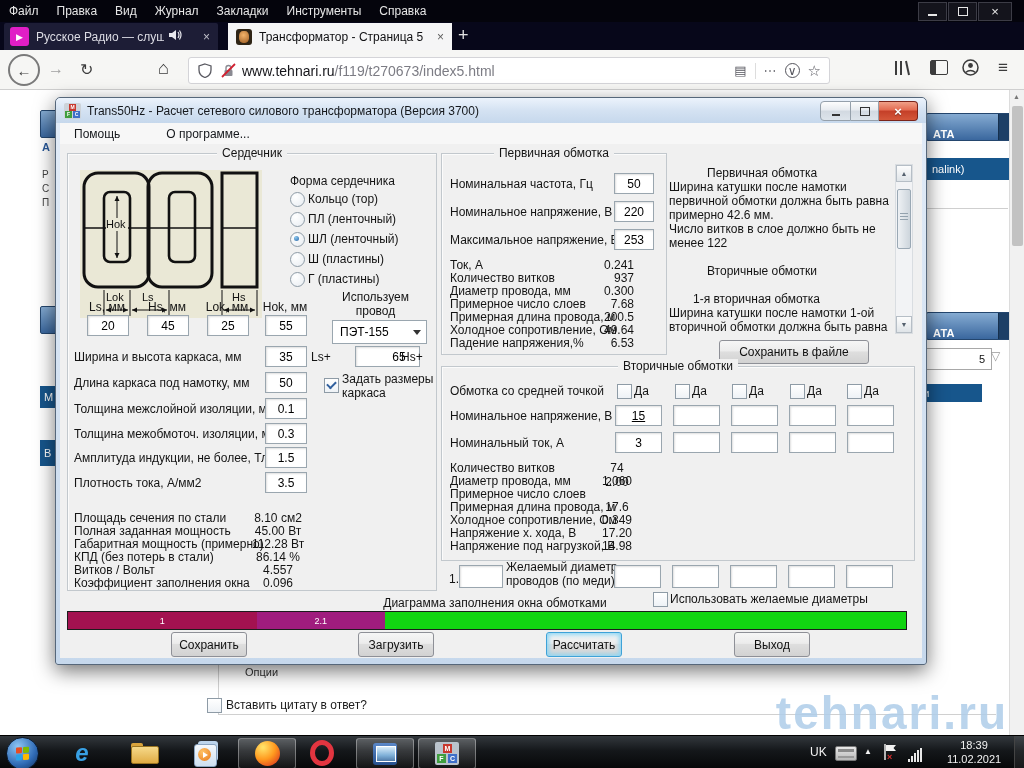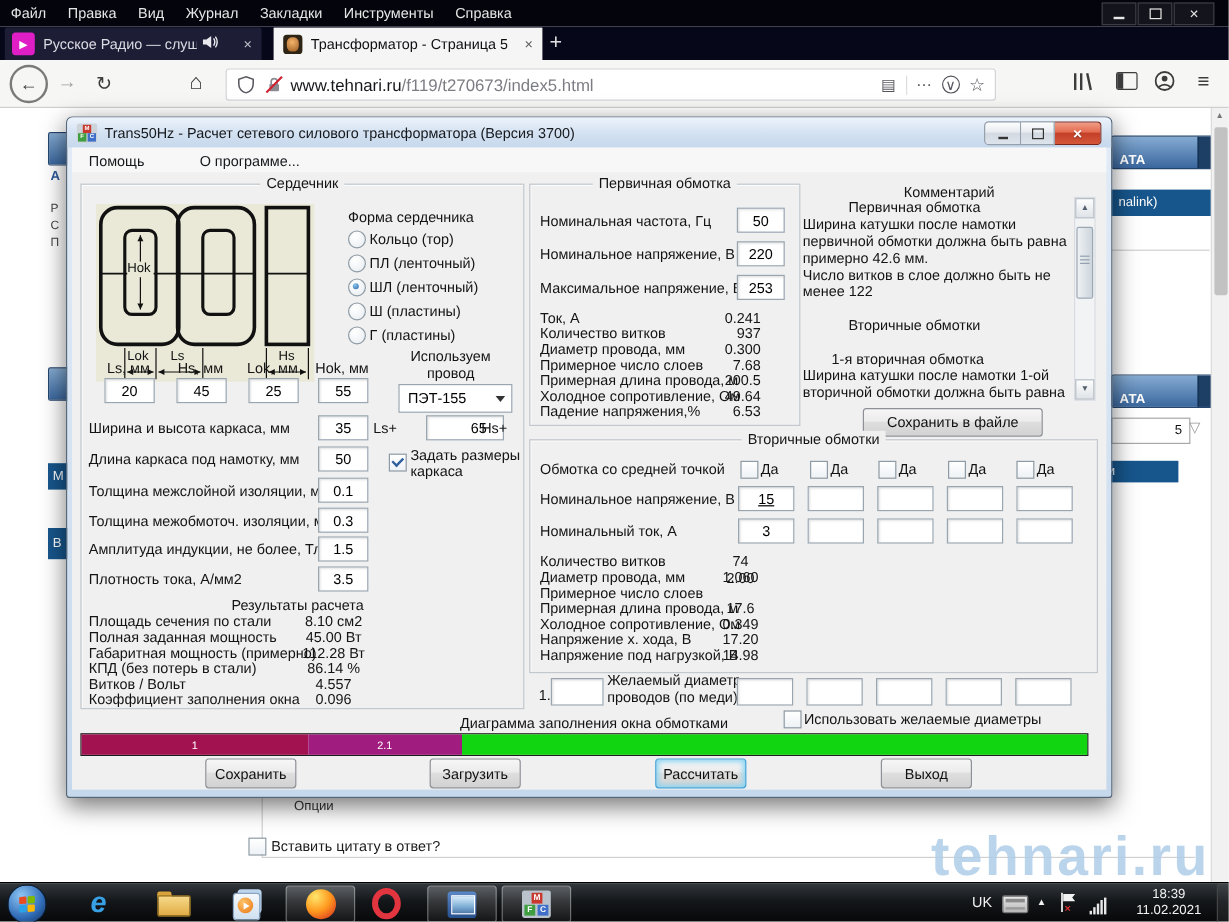--- a/index.html
+++ b/index.html
@@ -311,21 +311,20 @@
 
       <span class="lbl" style="left:6px;top:248px">Толщина межслойной изоляции, мм</span>
       <input class="tbox" style="left: 197px; top: 244px; width: 40px; height: 19px;" value="0.1">
       <span class="lbl" style="left:6px;top:273px">Толщина межобмоточ. изоляции, мм</span>
       <input class="tbox" style="left: 197px; top: 269px; width: 40px; height: 19px;" value="0.3">
       <span class="lbl" style="left:6px;top:297px">Амплитуда индукции, не более, Тл</span>
       <input class="tbox" style="left: 197px; top: 293px; width: 40px; height: 19px;" value="1.5">
       <span class="lbl" style="left:6px;top:322px">Плотность тока, А/мм2</span>
       <input class="tbox" style="left: 197px; top: 318px; width: 40px; height: 19px;" value="3.5">
 
-      <span class="lbl" style="left:60px;top:343px;width:240px;text-align:center">Результаты расчета</span>
       <span class="lbl" style="left:6px;top:357px">Площадь сечения по стали</span>
       <span class="val" style="left:160px;top:357px;width:100px;text-align:center">8.10 см2</span>
       <span class="lbl" style="left:6px;top:370px">Полная заданная мощность</span>
       <span class="val" style="left:160px;top:370px;width:100px;text-align:center">45.00 Вт</span>
       <span class="lbl" style="left:6px;top:383px">Габаритная мощность (примерно)</span>
       <span class="val" style="left:160px;top:383px;width:100px;text-align:center">112.28 Вт</span>
       <span class="lbl" style="left:6px;top:396px">КПД (без потерь в стали)</span>
       <span class="val" style="left:160px;top:396px;width:100px;text-align:center">86.14 %</span>
       <span class="lbl" style="left:6px;top:409px">Витков / Вольт</span>
       <span class="val" style="left:160px;top:409px;width:100px;text-align:center">4.557</span>
@@ -350,21 +349,20 @@
       <span class="lbl" style="left:8px;top:143px">Примерное число слоев</span>
       <span class="val" style="left:130px;top:143px;width:62px;text-align:right">7.68</span>
       <span class="lbl" style="left:8px;top:156px">Примерная длина провода, м</span>
       <span class="val" style="left:130px;top:156px;width:62px;text-align:right">200.5</span>
       <span class="lbl" style="left:8px;top:169px">Холодное сопротивление, Ом</span>
       <span class="val" style="left:130px;top:169px;width:62px;text-align:right">49.64</span>
       <span class="lbl" style="left:8px;top:182px">Падение напряжения,%</span>
       <span class="val" style="left:130px;top:182px;width:62px;text-align:right">6.53</span>
     </div>
 
-    <span class="lbl" style="left:609px;top:9px;width:244px;text-align:center">Комментарий</span>
     <div style="position:absolute;left:609px;top:22px;width:226px;height:168px">
       <span class="cmline" style="left:38px;top:0">Первичная обмотка</span>
       <span class="cmline" style="left:0;top:14px">Ширина катушки после намотки</span>
       <span class="cmline" style="left:0;top:28px">первичной обмотки должна быть равна</span>
       <span class="cmline" style="left:0;top:42px">примерно 42.6 мм.</span>
       <span class="cmline" style="left:0;top:56px">Число витков в слое должно быть не</span>
       <span class="cmline" style="left:0;top:70px">менее 122</span>
       <span class="cmline" style="left:38px;top:98px">Вторичные обмотки</span>
       <span class="cmline" style="left:24px;top:126px">1-я вторичная обмотка</span>
       <span class="cmline" style="left:0;top:140px">Ширина катушки после намотки 1-ой</span>

